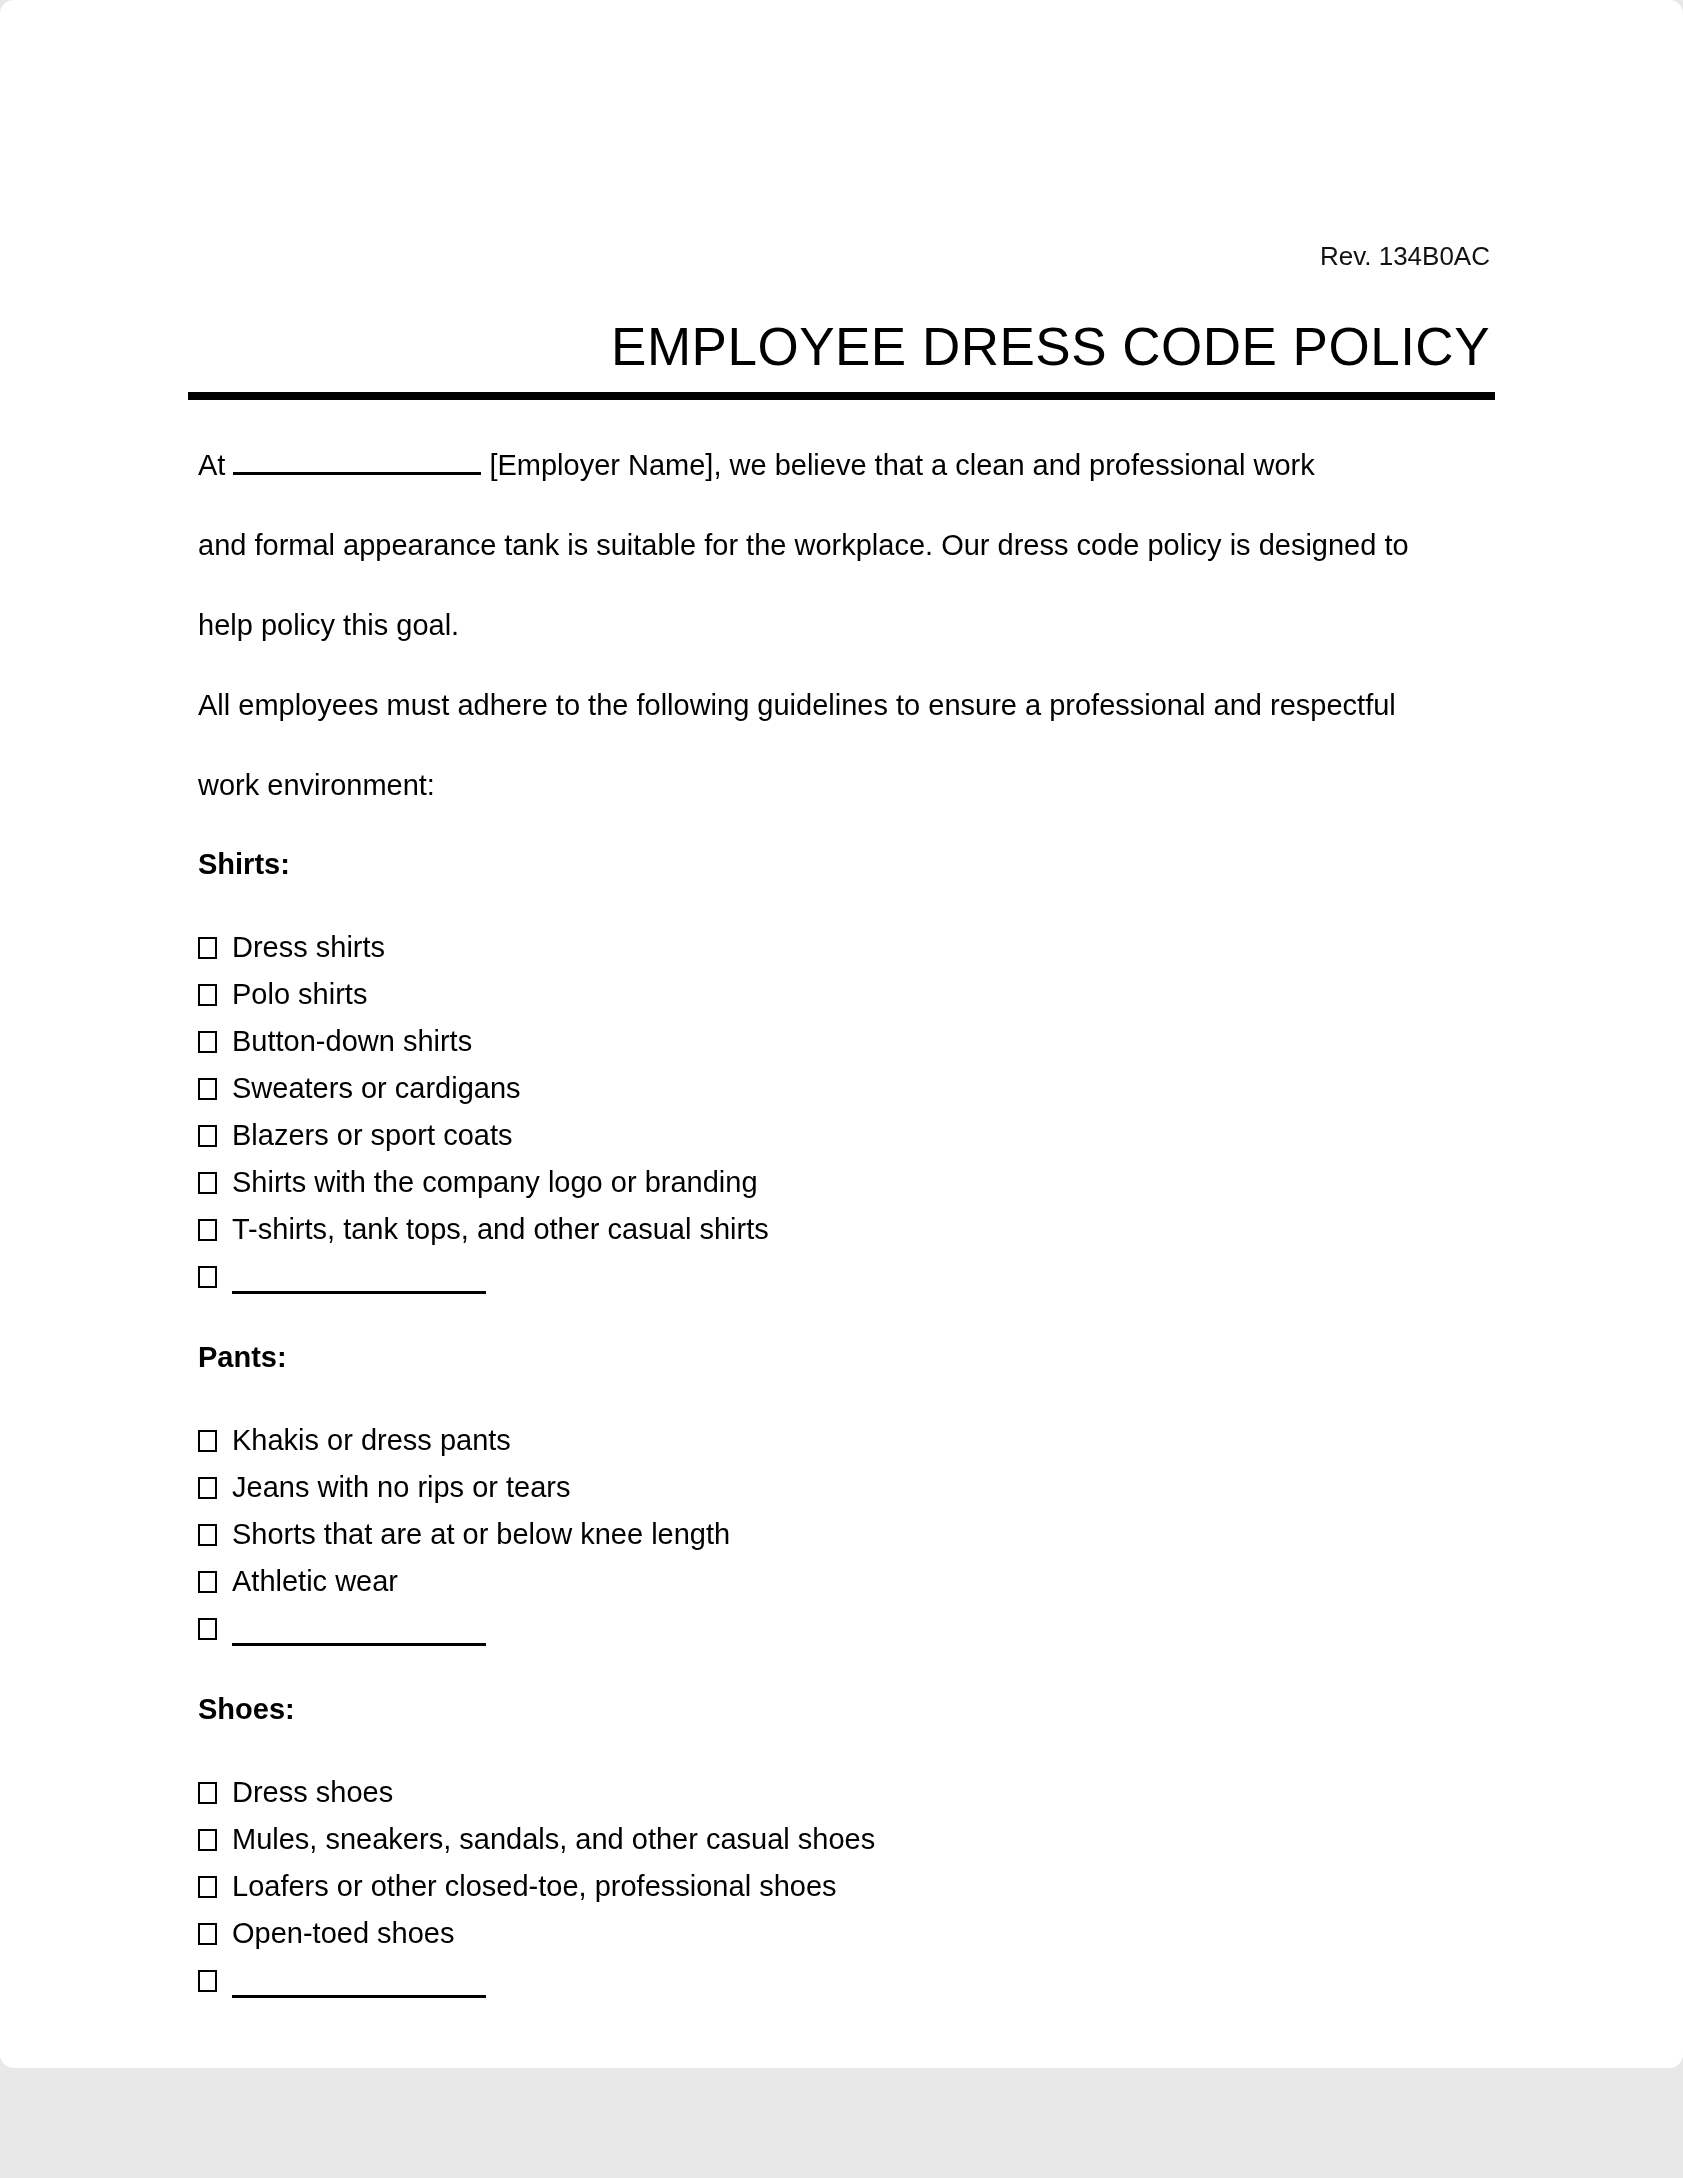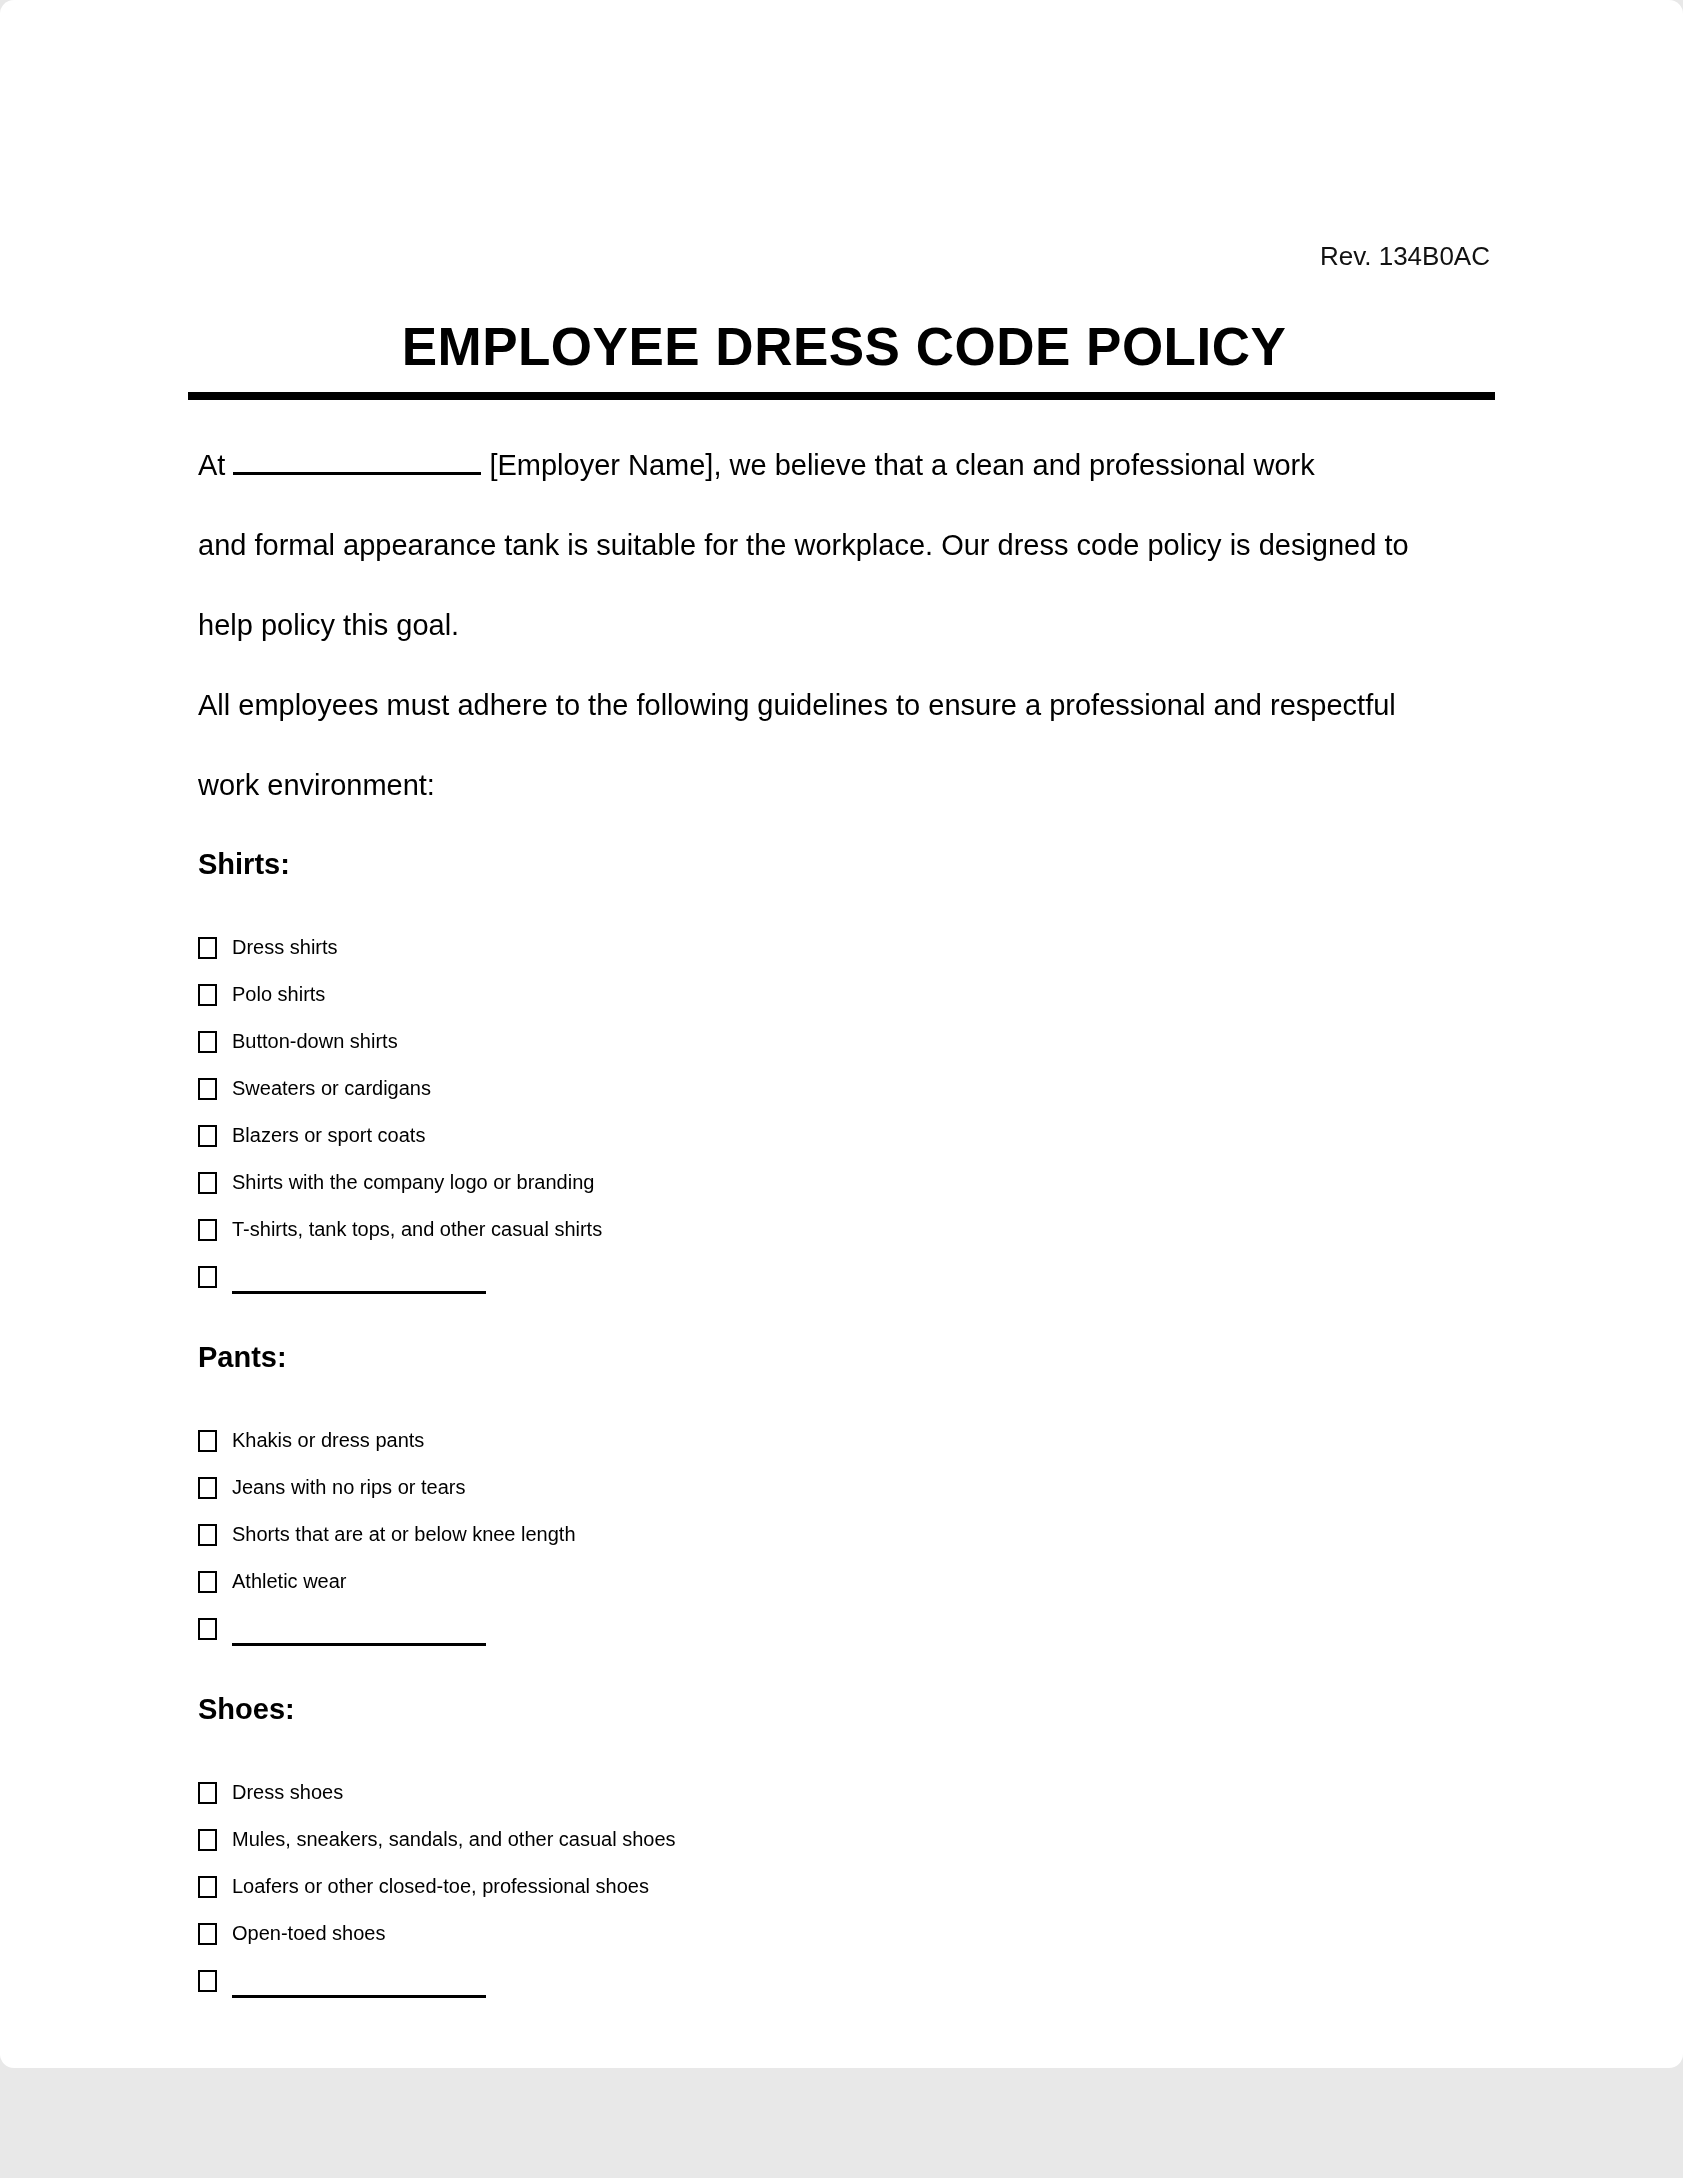--- a/index.html
+++ b/index.html
@@ -20,24 +20,24 @@
     border-radius: 14px;
   }
   .rev {
     text-align: right;
     font-size: 26px;
     line-height: 30px;
     color: #111111;
   }
   .doc-title {
     margin-top: 46px;
-    text-align: center;
+    text-align: right;
     font-size: 53px;
     line-height: 59px;
-    font-weight: bold;
+    font-weight: normal;
     letter-spacing: 0.5px;
     white-space: nowrap;
   }
   .title-rule {
     margin-top: 16px;
     margin-left: -10px;
     margin-right: -5px;
     height: 8px;
     background: #000000;
   }
@@ -64,21 +64,21 @@
   }
   .checklist {
     list-style: none;
     margin: 38px 0 0 0;
     padding: 0;
   }
   .check-item {
     display: flex;
     align-items: center;
     height: 47px;
-    font-size: 20px;
+    font-size: 29px;
   }
   .checkbox {
     display: inline-block;
     width: 19px;
     height: 22px;
     border: 2.5px solid #000000;
     box-sizing: border-box;
     margin-right: 15px;
     flex: 0 0 auto;
   }

